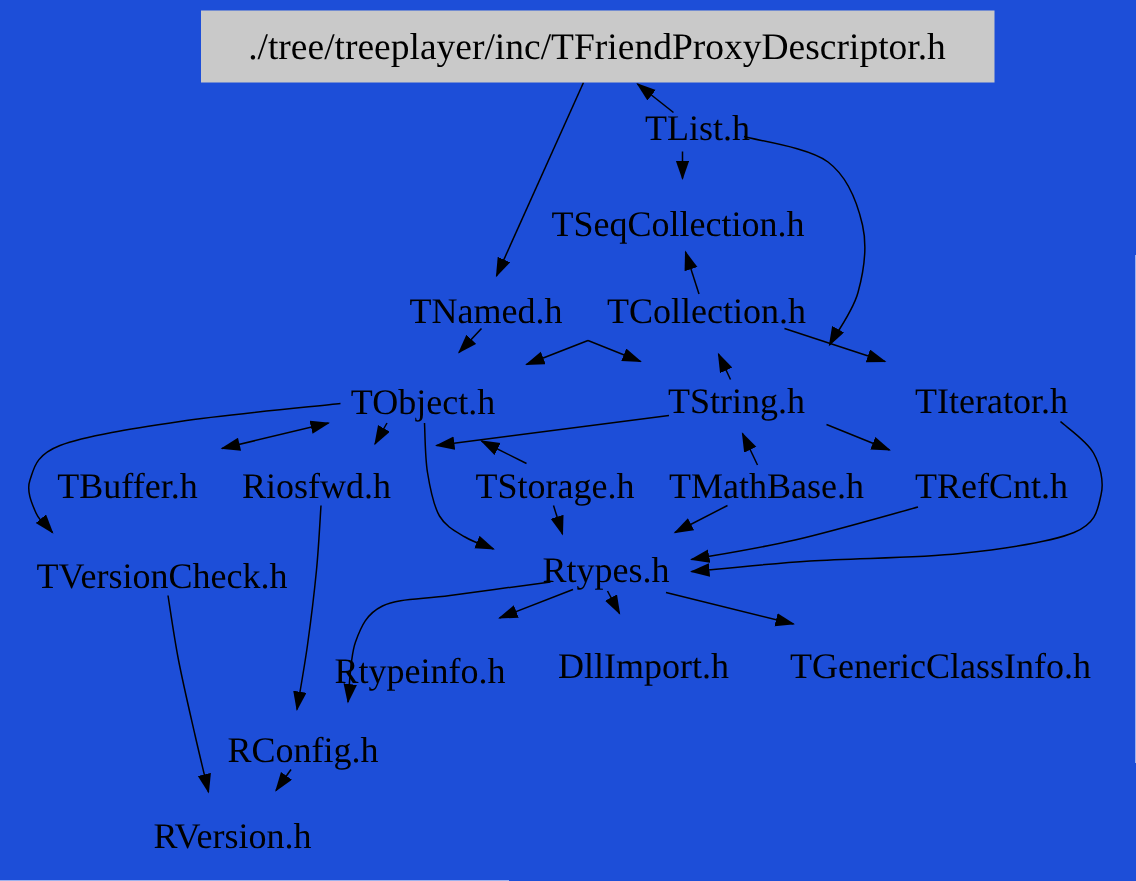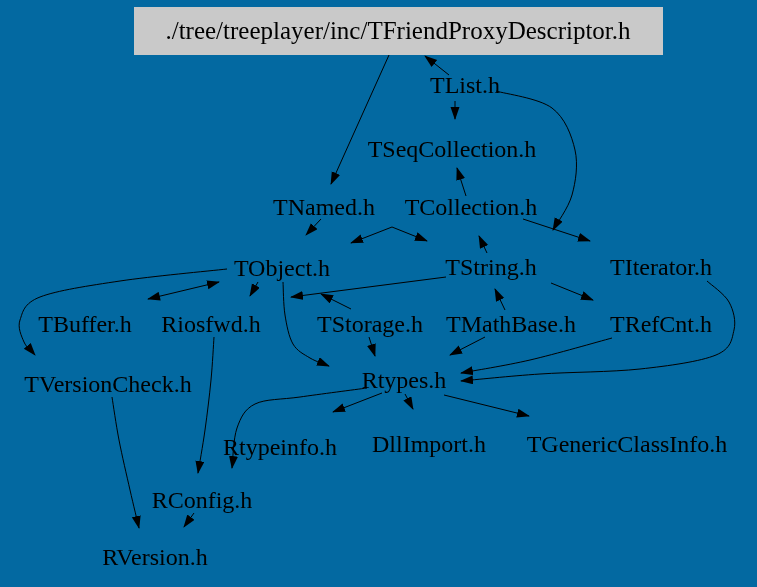--- a/index.html
+++ b/index.html
@@ -4,21 +4,21 @@
 <style>
   html, body {
     margin: 0;
     padding: 0;
     background: #ffffff;
   }
   #stage {
     position: relative;
     width: 757px;
     height: 587px;
-    background: #0369a1;
+    background: #1d4ed8;
     font-family: "Liberation Serif", "DejaVu Serif", serif;
   }
   svg { display: block; }
   .node-label {
     font-family: "Liberation Serif", "DejaVu Serif", serif;
     font-size: 24px;
     fill: #000000;
     cursor: pointer;
   }
   .root-label {

